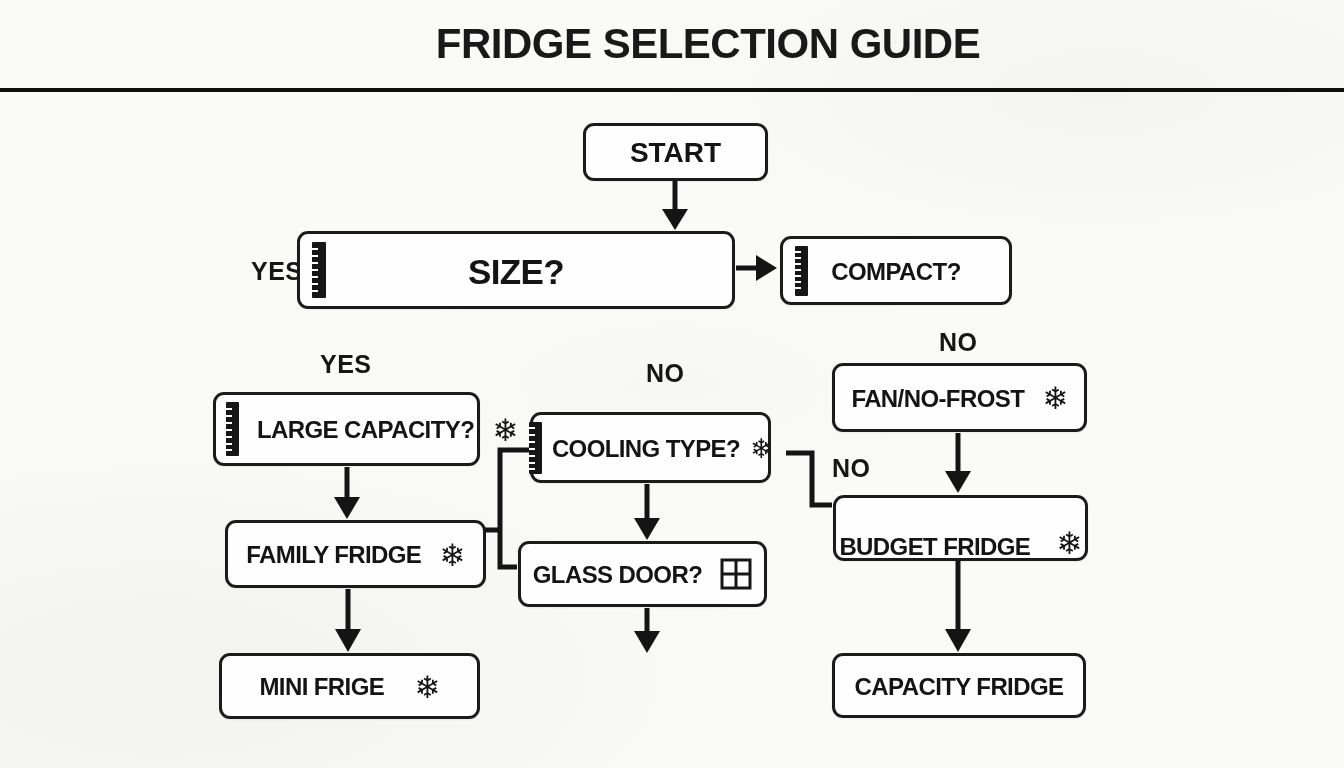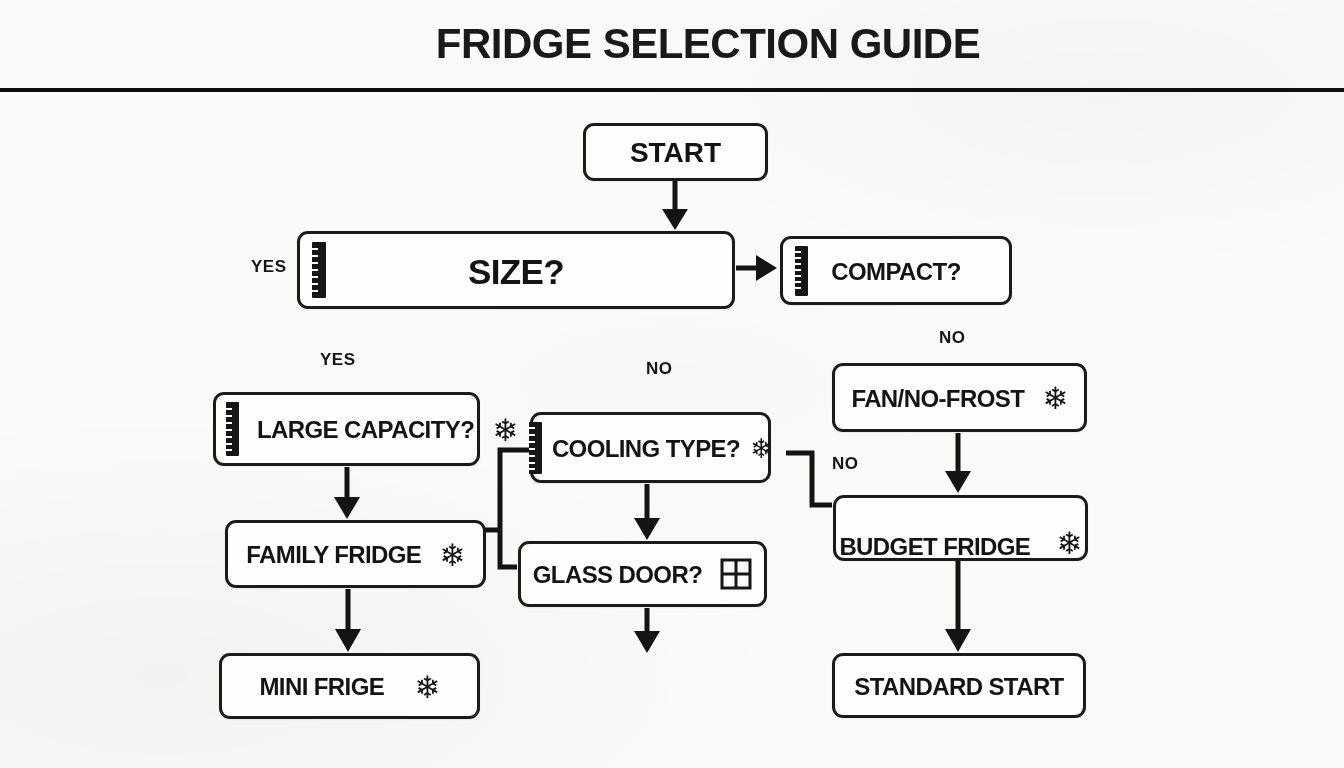--- a/index.html
+++ b/index.html
@@ -66,21 +66,21 @@
   .icon { display: inline-flex; align-items: center; justify-content: center; }
   .snow {
     font-family: "DejaVu Sans", sans-serif;
     font-size: 31px;
     font-weight: 400;
     line-height: 1;
     transform: translateY(1px);
   }
   .elabel {
     position: absolute;
-    font-size: 17px;
+    font-size: 25px;
     font-weight: 700;
     letter-spacing: 0.5px;
     color: #161616;
     text-align: center;
   }
 </style>
 </head>
 <body>
 
 <div class="stage">
@@ -234,16 +234,16 @@
     <span class="icon snow">❄</span>
   </div>
 
   <div class="node gap-lg" style="left:219px; top:653px; width:261px; height:66px;">
     <span class="lbl">MINI FRIGE</span>
     <span class="icon snow">❄</span>
   </div>
 
 
   <div class="node" style="left:832px; top:653px; width:254px; height:65px;">
-    <span class="lbl">STANDARD START</span>
+    <span class="lbl">CAPACITY FRIDGE</span>
   </div>
 
 </div>
 
 </body></html>

